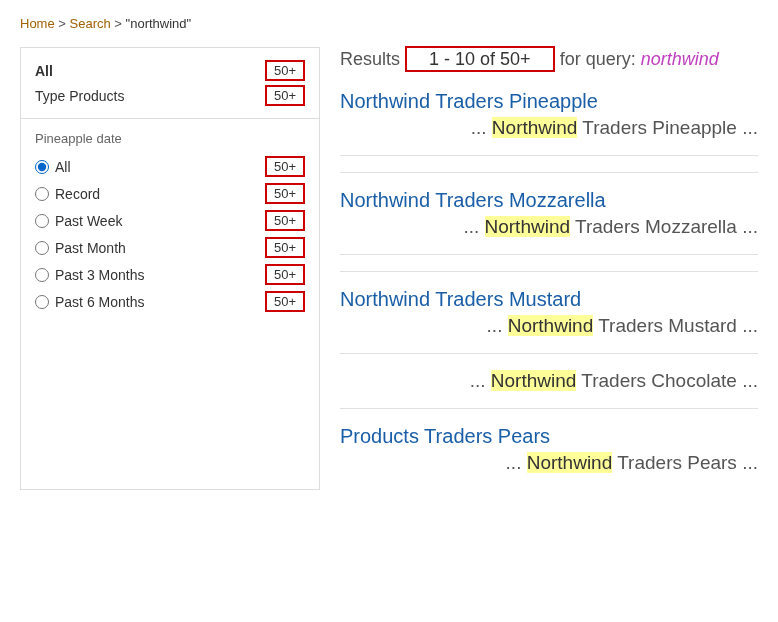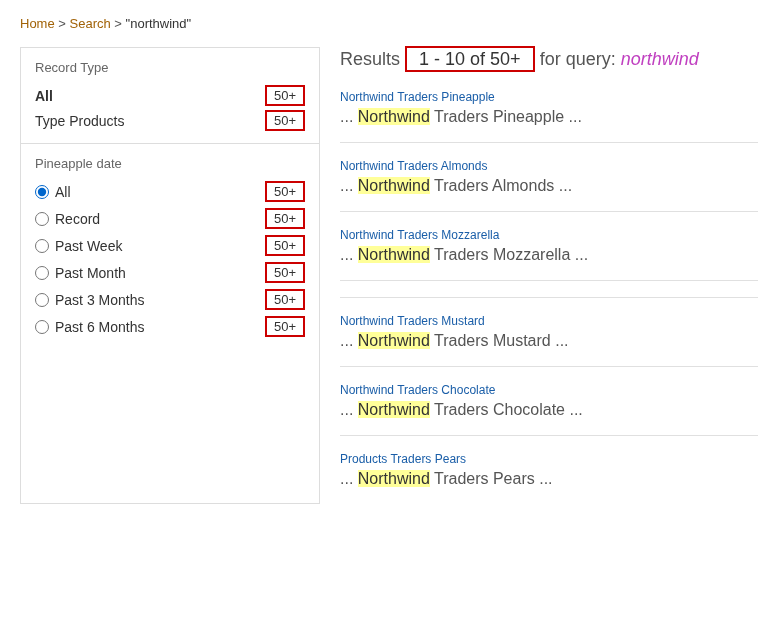--- a/index.html
+++ b/index.html
@@ -137,46 +137,47 @@
 
     .results-summary {
       font-size: 18px;
       color: #555;
       margin-bottom: 18px;
       line-height: 1.4;
     }
 
     .results-summary .range-box {
       border: 2px solid #c00;
-      padding: 1px 12px;
+      padding: 1px 22px;
       color: #333;
       font-size: 18px;
     }
 
     .results-summary .query-text {
       color: #c040c0;
       font-style: italic;
     }
 
     .result-item {
       margin-bottom: 16px;
     }
 
     .result-title {
-      font-size: 12px;
+      font-size: 20px;
       color: #1a5ea8;
       text-decoration: none;
       cursor: pointer;
       display: block;
       margin-bottom: 4px;
     }
 
     .result-snippet {
-      font-size: 16px;
+      font-size: 19px;
       color: #555;
+      text-align: right;
     }
 
     .highlight {
       background-color: #ffff99;
       color: #333;
       font-weight: normal;
     }
 
     .divider {
       border: none;
@@ -195,21 +196,20 @@
     <a href="#">Search</a>
     <span> &gt; </span>
     <span class="query">"northwind"</span>
   </div>
 
   <div class="main-content">
 
     <div class="sidebar">
 
       <div class="sidebar-section">
-        <div class="section-title">Record Type</div>
         <div class="record-type-rows">
 
           <div class="record-type-row">
             <span class="record-type-label bold">All</span>
             <span class="count-box">50+</span>
           </div>
 
           <div class="record-type-row">
             <span class="record-type-label">Type Products</span>
             <span class="count-box">50+</span>
@@ -286,26 +286,20 @@
 
       <div class="result-item">
         <a class="result-title">Northwind Traders Pineapple</a>
         <div class="result-snippet">
           ... <span class="highlight">Northwind</span> Traders Pineapple ...
         </div>
       </div>
 
       <hr class="divider">
 
-      <div class="result-item">
-        <a class="result-title">Northwind Traders Almonds</a>
-        <div class="result-snippet">
-          ... <span class="highlight">Northwind</span> Traders Almonds ...
-        </div>
-      </div>
 
       <hr class="divider">
 
       <div class="result-item">
         <a class="result-title">Northwind Traders Mozzarella</a>
         <div class="result-snippet">
           ... <span class="highlight">Northwind</span> Traders Mozzarella ...
         </div>
       </div>
 
@@ -317,21 +311,20 @@
       <div class="result-item">
         <a class="result-title">Northwind Traders Mustard</a>
         <div class="result-snippet">
           ... <span class="highlight">Northwind</span> Traders Mustard ...
         </div>
       </div>
 
       <hr class="divider">
 
       <div class="result-item">
-        <a class="result-title">Northwind Traders Chocolate</a>
         <div class="result-snippet">
           ... <span class="highlight">Northwind</span> Traders Chocolate ...
         </div>
       </div>
 
       <hr class="divider">
 
       <div class="result-item">
         <a class="result-title">Products Traders Pears</a>
         <div class="result-snippet">

